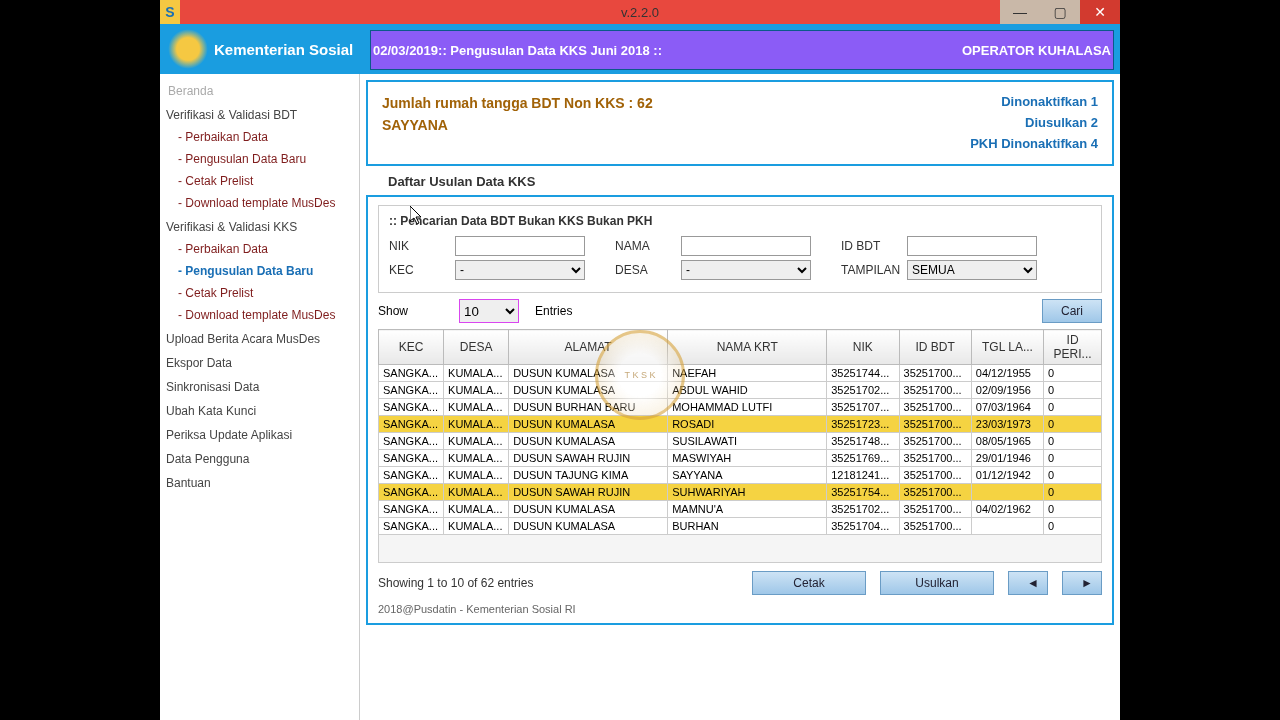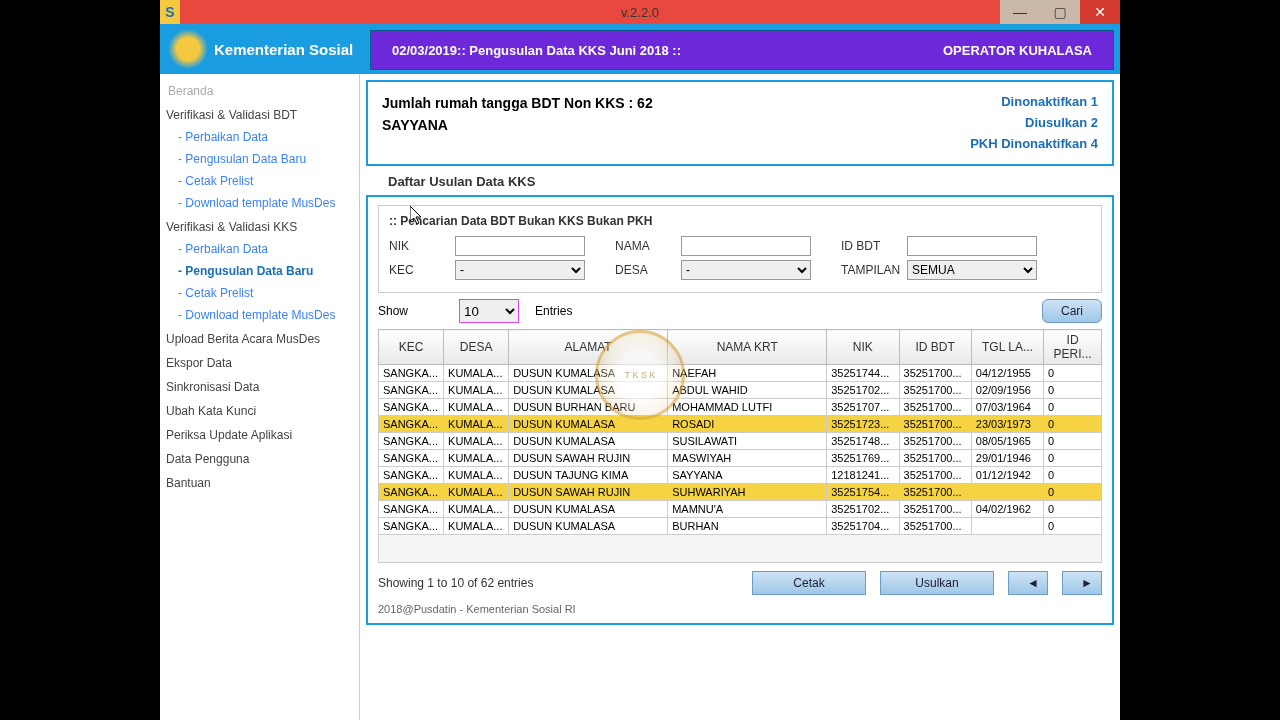--- a/index.html
+++ b/index.html
@@ -6,44 +6,44 @@
   body { font-family: Arial, sans-serif; font-size: 12px; background: #000; width: 1280px; height: 720px; position: relative; }
   .app { position: absolute; left: 160px; top: 0; width: 960px; height: 720px; background: #fff; }
   .titlebar { height: 24px; background: #e8483e; display: flex; align-items: center; justify-content: center; position: relative; color: #333; font-size: 13px; }
   .win-btns { position: absolute; right: 0; top: 0; display: flex; }
   .win-btn { width: 40px; height: 24px; display: flex; align-items: center; justify-content: center; font-size: 14px; color: #fff; }
   .win-min, .win-max { background: #c9b8a8; color: #333; }
   .win-close { background: #d23a2f; }
   .tick { position: absolute; left: 0; top: 0; width: 20px; height: 24px; background: #f5c842; color: #1a6fb5; font-weight: bold; display: flex; align-items: center; justify-content: center; font-size: 14px; }
   .logo-bar { height: 50px; background: #1a9de0; display: flex; align-items: center; padding-left: 8px; color: #fff; font-weight: bold; font-size: 15px; }
   .logo-img { width: 40px; height: 40px; background: radial-gradient(circle, #f5c842 40%, #1a9de0 70%); border-radius: 50%; margin-right: 6px; }
-  .topbar { position: absolute; left: 210px; top: 30px; right: 6px; height: 40px; background: #6d28d9; color: #fff; display: flex; align-items: center; justify-content: space-between; padding: 0 21px; font-size: 13px; font-weight: bold; border: 1px solid #0b5a8a; }
+  .topbar { position: absolute; left: 210px; top: 30px; right: 6px; height: 40px; background: #8b5cf6; color: #fff; display: flex; align-items: center; justify-content: space-between; padding: 0 2px; font-size: 13px; font-weight: bold; border: 1px solid #0b5a8a; }
   .main { position: absolute; left: 0; top: 74px; right: 0; bottom: 0; display: flex; }
   .sidebar { width: 200px; background: #fff; border-right: 1px solid #ccc; padding: 6px 4px; font-size: 12px; color: #555; overflow: hidden; }
   .sidebar .root { padding: 4px 4px; color: #aaa; font-size: 12px; }
   .sidebar .sect { padding: 6px 2px 4px 2px; color: #444; font-size: 12px; }
-  .sidebar .item { padding: 4px 2px 4px 14px; color: #3b82f6; font-size: 12px; cursor: pointer; }
+  .sidebar .item { padding: 4px 2px 4px 14px; color: #7f1d1d; font-size: 12px; cursor: pointer; }
   .sidebar .item.active { color: #1a6fb5; font-weight: bold; }
   .content { flex: 1; padding: 6px; overflow: hidden; }
   .panel { border: 2px solid #1a9de0; background: #fff; padding: 10px 14px; margin-bottom: 8px; }
   .summary { display: flex; justify-content: space-between; }
-  .summary .left { color: #000000; font-weight: bold; font-size: 14px; line-height: 1.6; }
+  .summary .left { color: #a16207; font-weight: bold; font-size: 14px; line-height: 1.6; }
   .summary .right { text-align: right; color: #1a6fb5; font-weight: bold; font-size: 13px; line-height: 1.6; }
   .section-title { font-weight: bold; color: #333; font-size: 13px; margin-bottom: 6px; padding-left: 22px; }
   .search-box { border: 1px solid #ccc; padding: 8px 10px; margin-bottom: 6px; }
   .search-title { font-weight: bold; color: #333; font-size: 12px; margin-bottom: 8px; }
   .srow { display: flex; gap: 30px; margin-bottom: 4px; }
   .field { display: flex; align-items: center; gap: 6px; }
   .field label { width: 60px; font-size: 12px; color: #333; }
   .field input[type=text] { width: 130px; height: 20px; border: 1px solid #999; padding: 0 3px; font-size: 12px; }
   .field select { width: 130px; height: 20px; border: 1px solid #999; font-size: 12px; }
   .toolbar { display: flex; align-items: center; gap: 16px; margin: 6px 0; }
   .toolbar select { width: 60px; height: 24px; border: 1px solid #d946ef; margin-left: 35px; }
   .btn { background: linear-gradient(#cde3f5, #9fc7e8); border: 1px solid #6a9cc5; padding: 4px 18px; font-size: 12px; cursor: pointer; color: #223; }
-  .btn.search { margin-left: auto; border-radius: 6px; }
+  .btn.search { margin-left: auto; }
   table.data { width: 100%; border-collapse: collapse; font-size: 11px; }
   table.data th { background: linear-gradient(#fff,#e8e8e8); border: 1px solid #bbb; padding: 3px 4px; font-weight: normal; color: #333; font-size: 12px; }
   table.data td { border: 1px solid #ccc; padding: 2px 4px; white-space: nowrap; overflow: hidden; text-overflow: ellipsis; max-width: 0; }
   table.data tr.hl td { background: #f5d342; }
   .table-foot { height: 28px; border: 1px solid #ccc; border-top: none; background: #f5f5f5; }
   .bottom { display: flex; align-items: center; margin-top: 8px; gap: 14px; }
   .bottom .info { flex: 1; color: #333; font-size: 12px; }
   .bottom .btn { width: 114px; text-align: center; }
   .bottom .nav { width: 40px; text-align: center; }
   .footer-text { color: #666; font-size: 11px; margin-top: 8px; }

